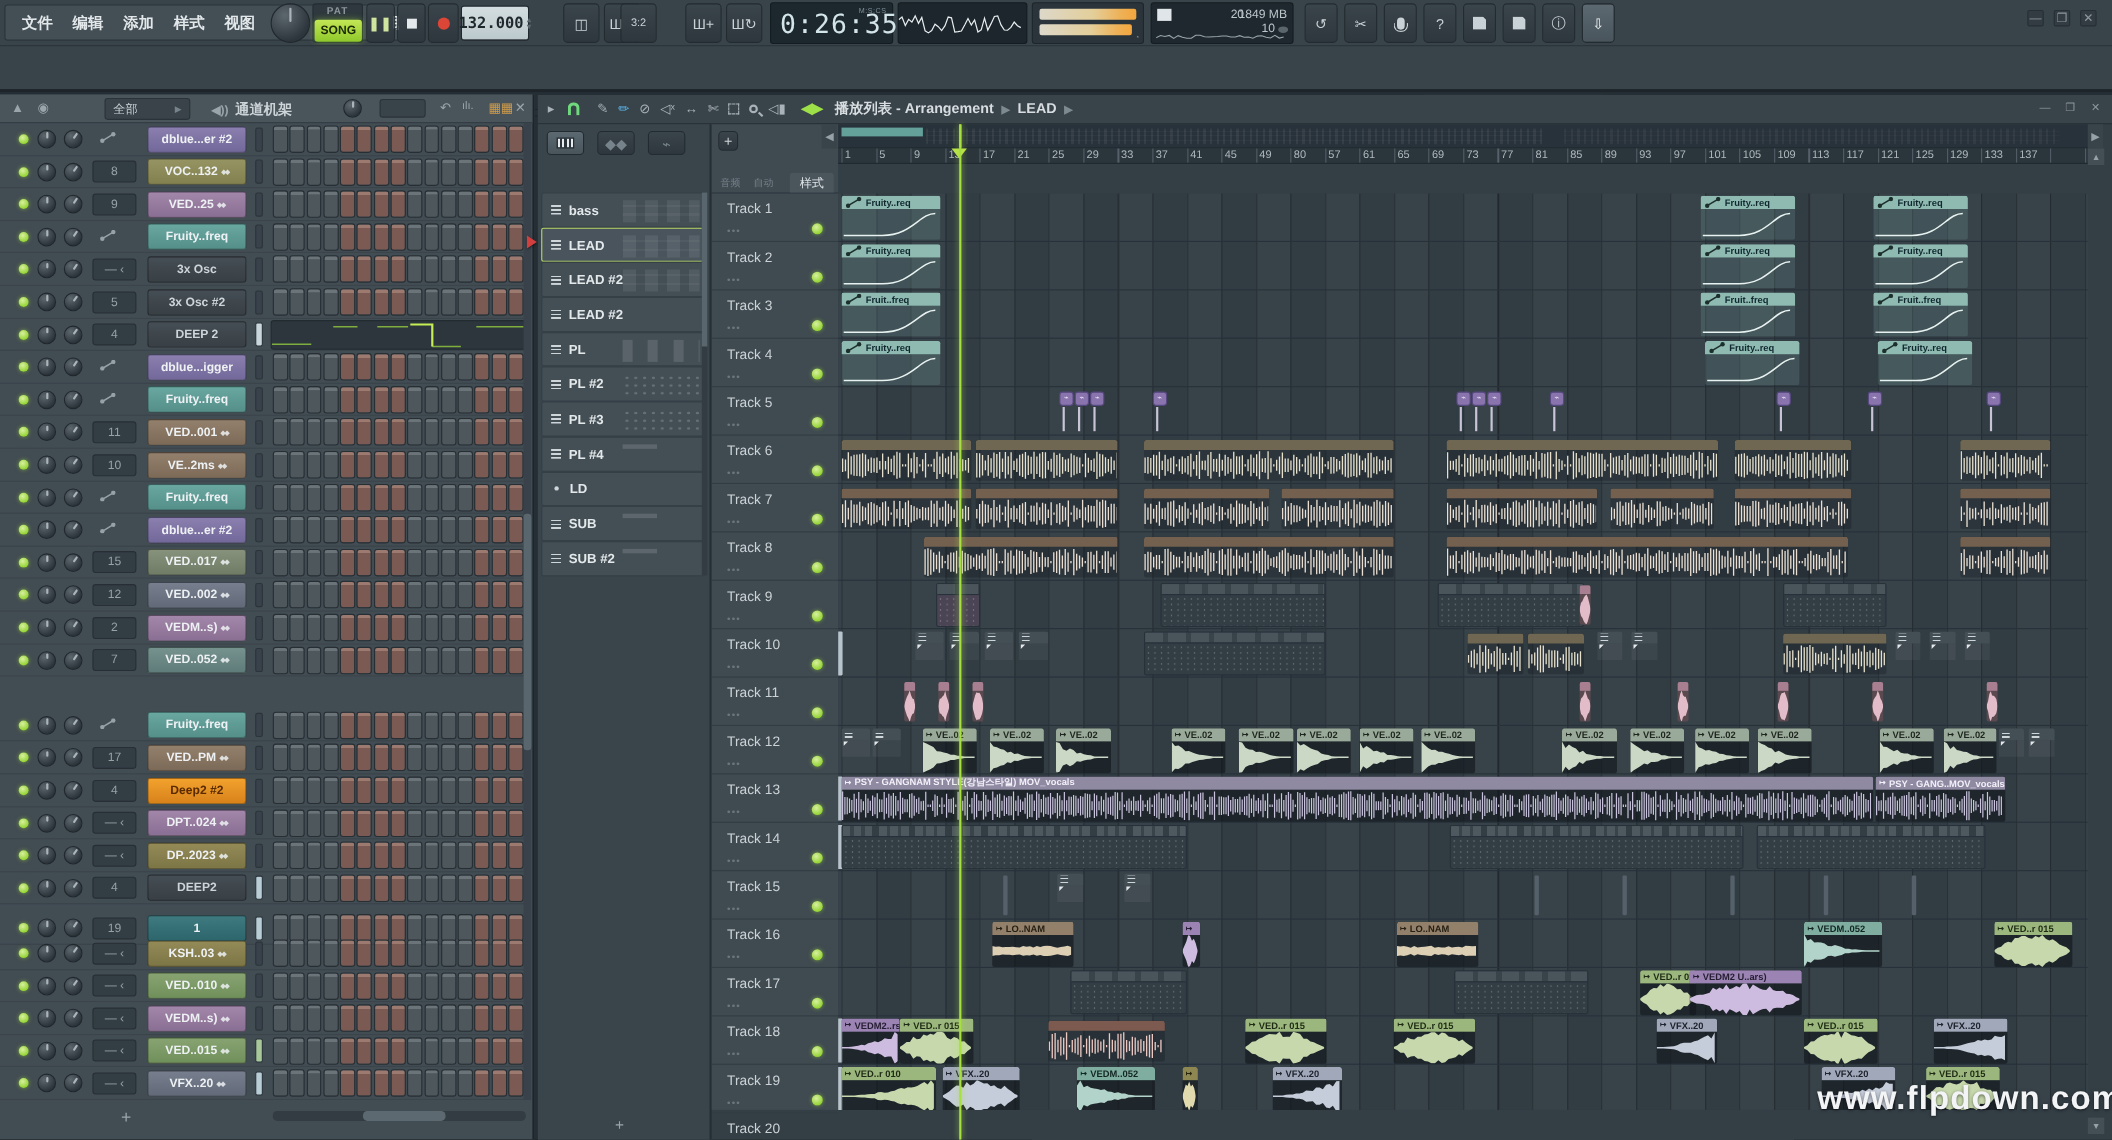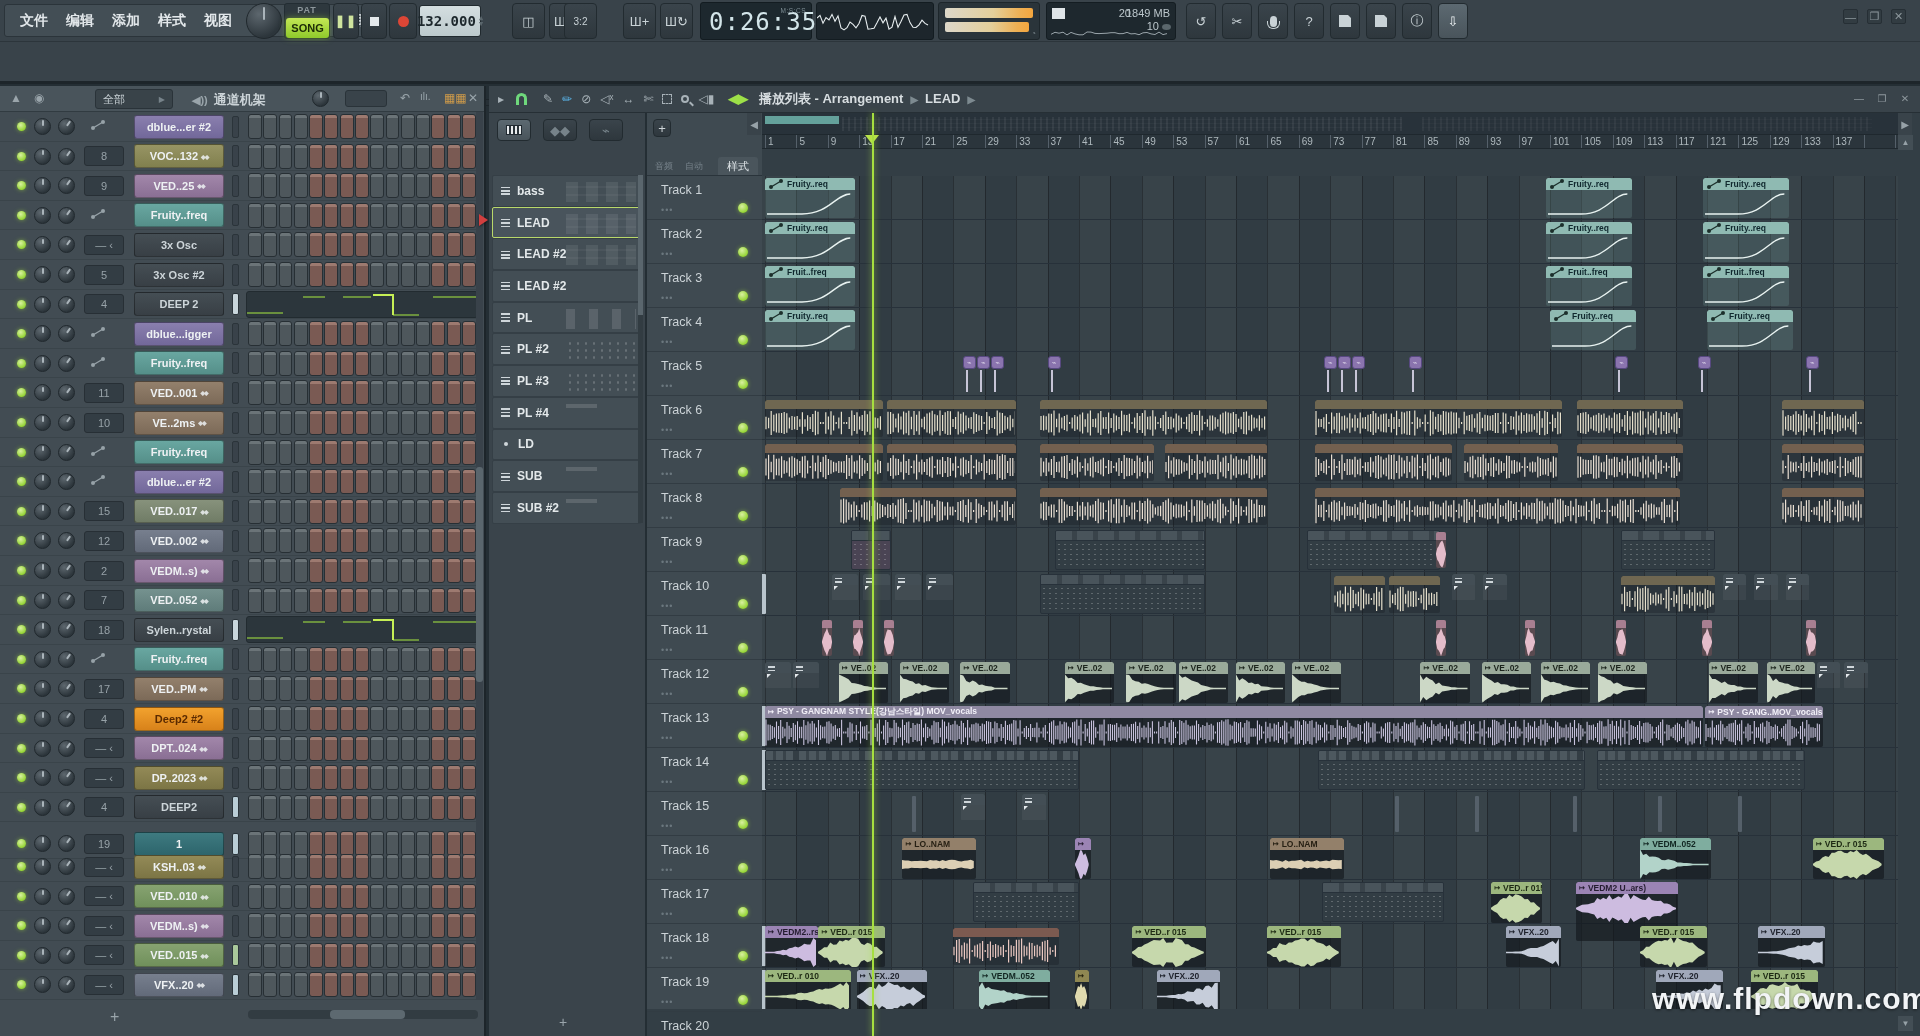--- a/index.html
+++ b/index.html
@@ -997,40 +997,20 @@
             <span class="cell cellB"></span>
             <span class="cell cellA"></span>
             <span class="cell cellA"></span>
             <span class="cell cellA"></span>
             <span class="cell cellA"></span>
             <span class="cell cellB"></span>
             <span class="cell cellB"></span>
             <span class="cell cellB"></span>
           </div>
         </div>
-        <div class="ch-row" style="top:503.2px">
-          <span class="ch-led"></span>
-          <span class="ch-knob knob" style="left:34px">
-            <i></i>
-          </span>
-          <span class="ch-knob knob" style="left:58px">
-            <i style="transform:translateX(-50%) rotate(35deg);transform-origin:bottom"></i>
-          </span>
-          <span class="ch-target">18</span>
-          <span class="ch-btn ch-dark">
-            <span>Sylen..rystal</span>
-          </span>
-          <span class="ch-sel" style="background: rgb(201, 214, 220);"></span>
-          <div class="ch-auto">
-            <svg width="230" height="25">
-              <path d="M0,21 L36,21 M56,5 L78,5 M96,5 L124,5 M146,23 L172,23 M186,5 L229,5" stroke="#7fae3f" stroke-width="1.3" fill="none"></path>
-              <path d="M126,3 L146,3 L146,23" stroke="#c6ef55" stroke-width="2" fill="none"></path>
-            </svg>
-          </div>
-        </div>
         <div class="ch-row" style="top:532.8px">
           <span class="ch-led"></span>
           <span class="ch-knob knob" style="left:34px">
             <i></i>
           </span>
           <span class="ch-knob knob" style="left:58px">
             <i style="transform:translateX(-50%) rotate(35deg);transform-origin:bottom"></i>
           </span>
           <span class="ch-link">
             <svg width="16" height="10" viewBox="0 0 16 10">
@@ -1541,21 +1521,21 @@
         <span class="ruler-num" style="left: 100.2px;">13</span>
         <span class="ruler-num" style="left: 131.6px;">17</span>
         <span class="ruler-num" style="left: 163px;">21</span>
         <span class="ruler-num" style="left: 194.4px;">25</span>
         <span class="ruler-num" style="left: 225.8px;">29</span>
         <span class="ruler-num" style="left: 257.2px;">33</span>
         <span class="ruler-num" style="left: 288.6px;">37</span>
         <span class="ruler-num" style="left: 320px;">41</span>
         <span class="ruler-num" style="left: 351.4px;">45</span>
         <span class="ruler-num" style="left: 382.8px;">49</span>
-        <span class="ruler-num" style="left: 414.2px;">53</span>
+        <span class="ruler-num" style="left: 414.2px;">80</span>
         <span class="ruler-num" style="left: 445.6px;">57</span>
         <span class="ruler-num" style="left: 477px;">61</span>
         <span class="ruler-num" style="left: 508.4px;">65</span>
         <span class="ruler-num" style="left: 539.8px;">69</span>
         <span class="ruler-num" style="left: 571.2px;">73</span>
         <span class="ruler-num" style="left: 602.6px;">77</span>
         <span class="ruler-num" style="left: 634px;">81</span>
         <span class="ruler-num" style="left: 665.4px;">85</span>
         <span class="ruler-num" style="left: 696.8px;">89</span>
         <span class="ruler-num" style="left: 728.2px;">93</span>
@@ -2527,21 +2507,21 @@
             <div class="clip-head" style="background: rgb(156, 183, 126); color: rgb(30, 42, 20);">
               <span class="pfx">↦</span>
               <span>VED..r 015</span>
             </div>
             <div class="clip-body">
               <svg width="49.025" height="29">
                 <path d="M0.0,13.8 L3.1,11.4 L6.1,9.9 L9.2,6.0 L12.3,4.1 L15.3,4.5 L18.4,0.8 L21.4,3.1 L24.5,0.2 L27.6,1.0 L30.6,2.5 L33.7,5.3 L36.8,5.1 L39.8,8.5 L42.9,8.3 L46.0,11.4 L49.0,13.8 L49.0,15.2 L46.0,17.6 L42.9,20.7 L39.8,20.5 L36.8,23.9 L33.7,23.7 L30.6,26.5 L27.6,28.0 L24.5,28.8 L21.4,25.9 L18.4,28.2 L15.3,24.5 L12.3,24.9 L9.2,23.0 L6.1,19.1 L3.1,17.6 L0.0,15.2 Z" fill="#c6d8ac"></path>
               </svg>
             </div>
           </div>
-          <div class="clip" style="left:814px;top:2px;width:102.05px;height:59px;background:rgba(20,26,31,.35)">
+          <div class="clip" style="left:774px;top:2px;width:102.05px;height:41px;background:rgba(20,26,31,.35)">
             <div class="clip-head" style="background: rgb(155, 132, 180); color: rgb(37, 29, 49);">
               <span class="pfx">↦</span>
               <span>VEDM2 U..ars)</span>
             </div>
             <div class="clip-body">
               <svg width="100.05" height="29">
                 <path d="M0.0,13.8 L3.0,12.2 L6.1,10.7 L9.1,10.4 L12.1,10.3 L15.2,9.3 L18.2,8.4 L21.2,4.0 L24.3,5.7 L27.3,3.7 L30.3,5.3 L33.3,1.1 L36.4,5.4 L39.4,4.1 L42.4,2.3 L45.5,3.8 L48.5,-0.0 L51.5,-0.8 L54.6,5.3 L57.6,1.0 L60.6,2.8 L63.7,4.6 L66.7,5.7 L69.7,5.9 L72.8,2.6 L75.8,6.1 L78.8,6.8 L81.9,6.9 L84.9,6.7 L87.9,9.4 L91.0,9.6 L94.0,10.6 L97.0,12.7 L100.0,13.8 L100.0,15.2 L97.0,16.3 L94.0,18.4 L91.0,19.4 L87.9,19.6 L84.9,22.3 L81.9,22.1 L78.8,22.2 L75.8,22.9 L72.8,26.4 L69.7,23.1 L66.7,23.3 L63.7,24.4 L60.6,26.2 L57.6,28.0 L54.6,23.7 L51.5,29.8 L48.5,29.0 L45.5,25.2 L42.4,26.7 L39.4,24.9 L36.4,23.6 L33.3,27.9 L30.3,23.7 L27.3,25.3 L24.3,23.3 L21.2,25.0 L18.2,20.6 L15.2,19.7 L12.1,18.7 L9.1,18.6 L6.1,18.3 L3.0,16.8 L0.0,15.2 Z" fill="#cdbce0"></path>
               </svg>
             </div>
           </div>

